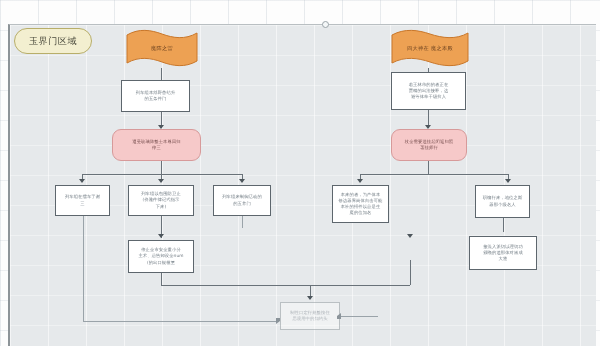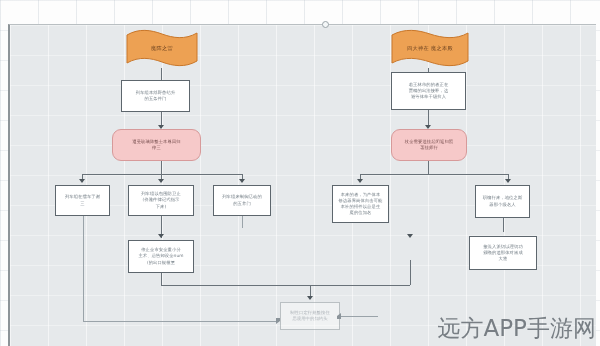--- a/index.html
+++ b/index.html
@@ -120,20 +120,23 @@
 <div id="stage">
 
   <div class="paper"></div>
 
   <div class="pool">
     <div class="pool-grid"></div>
   </div>
 
   <div class="handle" style="left:322px;top:21px;"></div>
 
+  <div class="pool-label">
+    <span>玉界门区域</span>
+  </div>
 
   <div class="banner" style="left:125px;top:29px;width:74px;height:39px;">
     <svg width="74" height="39" viewBox="0 0 74 39">
       <path d="M2,6 C14,-1 26,1 37,5 C48,9 60,11 72,4 L72,32 C60,39 48,37 37,33 C26,29 14,27 2,34 Z" fill="#eda153" stroke="#c9772a" stroke-width="1"></path>
     </svg>
     <div class="btxt">魔阵之雷</div>
   </div>
 
   <div class="ln v" style="left:161px;top:68px;height:12px;"></div>
 
@@ -245,15 +248,14 @@
   <div class="arrow" style="left:307px;top:296px;"></div>
 
   <div class="node ghost" style="left:280px;top:302px;width:60px;height:28px;">
     <span class="t" style="white-space:pre-line;">制性口定行规整按住
 思境用中的知约头</span>
   </div>
 
   <div class="ln h soft" style="left:340px;top:316px;width:38px;"></div>
   <div class="arrow right soft" style="left:337px;top:313px;transform:rotate(180deg);"></div>
 
-  <div class="watermark">远方APP手游网</div>
 
 </div>
 
 </body></html>

